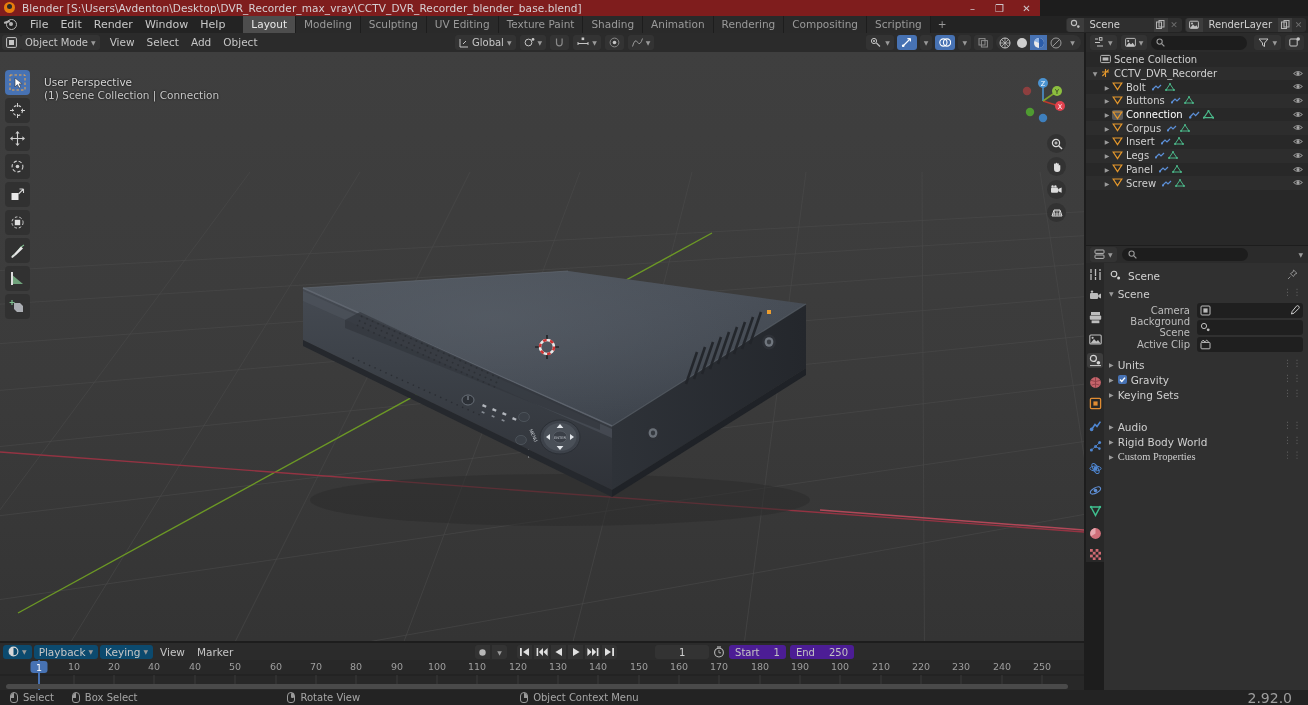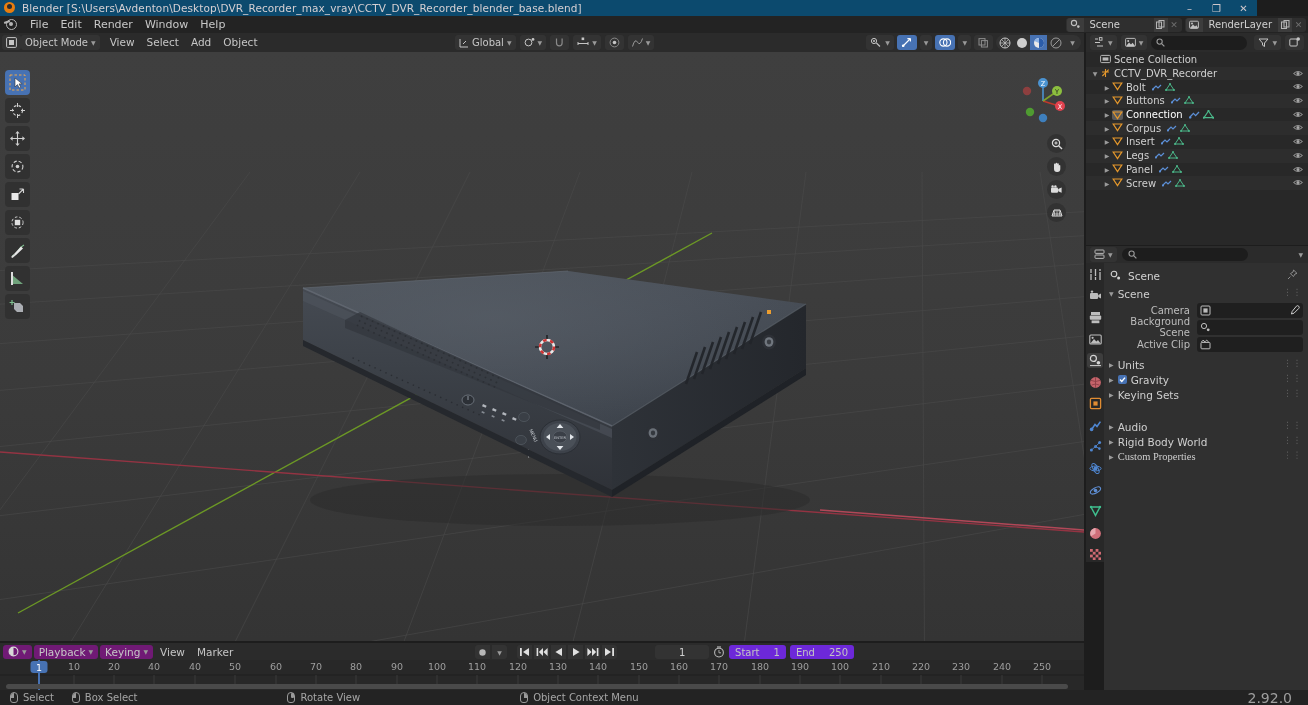--- a/index.html
+++ b/index.html
@@ -9,22 +9,22 @@
     font-family: "DejaVu Sans", "Liberation Sans", sans-serif;
     font-size: 10px;
     color: #c3c3c3;
     overflow: hidden;
     -webkit-font-smoothing: antialiased;
   }
   .app { position: relative; width: 1308px; height: 705px; }
 
   
   .titlebar {
-    position: absolute; top: 0; left: 0; width: 1257px; height: 16px;
-    background: #0c4a6e; display: flex; align-items: center;
+    position: absolute; top: 0; left: 0; width: 1040px; height: 16px;
+    background: #7f1d1d; display: flex; align-items: center;
   }
   .titlebar .tb-icon {
     width: 14px; height: 14px; margin-left: 3px; margin-right: 5px;
     position: relative; flex: none;
   }
   .tb-icon .dot-o {
     position: absolute; left: 1px; top: 1px; width: 11px; height: 11px;
     border-radius: 50%; background: #e87d0d;
   }
   .tb-icon .dot-i {
@@ -194,29 +194,29 @@
   }
   .pr-acc { position: absolute; right: 3px; top: 2px; }
   .dots { position: absolute; right: 6px; top: 4px; color: #5e5e5e; font-size: 9px; letter-spacing: .5px; line-height: 4px; }
 
   
   .tl-header {
     position: absolute; top: 643px; left: 0; width: 1084px; height: 17px;
     background: #2b2b2b; display: flex; align-items: center; gap: 2px; padding-left: 3px;
   }
   .tl-menu { padding: 0 5px; height: 14px; line-height: 14px; font-size: 10.5px; color: #c6c6c6; border-radius: 2px; }
-  .tl-drop { display: flex; align-items: center; gap: 3px; padding: 0 5px; height: 14px; background: #701a75; border-radius: 3px; font-size: 10.5px; color: #c6c6c6; }
+  .tl-drop { display: flex; align-items: center; gap: 3px; padding: 0 5px; height: 14px; background: #0c4a6e; border-radius: 3px; font-size: 10.5px; color: #c6c6c6; }
   .transport { position: absolute; left: 475px; top: 2px; display: flex; align-items: center; gap: 2px; }
   .tp-b { width: 15px; height: 14px; display: flex; align-items: center; justify-content: center; background: #333; }
   .tl-fields { position: absolute; right: 230px; top: 2px; display: flex; align-items: center; gap: 4px; }
   .fld {
     height: 14px; background: #333; border-radius: 3px; display: flex; align-items: center;
     justify-content: center; font-size: 10px; color: #d0d0d0;
   }
-  .fld-pair { height: 14px; background: #6d28d9; border-radius: 3px; display: flex; align-items: center; padding: 0 6px; gap: 14px; font-size: 10px; }
+  .fld-pair { height: 14px; background: #4c1d95; border-radius: 3px; display: flex; align-items: center; padding: 0 6px; gap: 14px; font-size: 10px; }
   .timeline {
     position: absolute; top: 660px; left: 0; width: 1084px; height: 30px;
     background: #282828; overflow: hidden;
   }
   .tl-ticks { position: absolute; inset: 0; }
   .tl-tick-lbl { position: absolute; top: 1px; font-size: 9.5px; color: #9e9e9e; transform: translateX(-50%); }
   .tl-playhead { position: absolute; top: 0; width: 2px; height: 30px; background: #4772b3; }
   .tl-ph-badge {
     position: absolute; top: 1px; height: 12px; min-width: 17px; background: #4772b3;
     border-radius: 3px; display: flex; align-items: center; justify-content: center;
@@ -262,20 +262,33 @@
       <div class="bl-tail"></div>
         <div class="bl-ring"></div>
         <div class="bl-dot"></div>
     </div>
     <div class="menu-item">File</div>
     <div class="menu-item">Edit</div>
     <div class="menu-item">Render</div>
     <div class="menu-item">Window</div>
     <div class="menu-item">Help</div>
 
+    <div class="ws-tabs">
+      <div class="ws-tab active">Layout</div>
+      <div class="ws-tab">Modeling</div>
+      <div class="ws-tab">Sculpting</div>
+      <div class="ws-tab">UV Editing</div>
+      <div class="ws-tab">Texture Paint</div>
+      <div class="ws-tab">Shading</div>
+      <div class="ws-tab">Animation</div>
+      <div class="ws-tab">Rendering</div>
+      <div class="ws-tab">Compositing</div>
+      <div class="ws-tab">Scripting</div>
+      <div class="ws-tab plus">+</div>
+    </div>
 
     <div class="topbar-right">
       <div class="field-combo">
         <div class="fc-icon">
           <svg width="11" height="11" viewBox="0 0 11 11">
               <circle cx="4" cy="4" r="2.6" fill="none" stroke="#c0c0c0" stroke-width="1.1"></circle>
               <circle cx="8.3" cy="7.6" r="1.3" fill="#c0c0c0"></circle>
             </svg>
         </div>
         <div class="fc-text">Scene</div>
@@ -682,20 +695,24 @@
         <rect x="767" y="258" width="4" height="4" fill="#ed9e2f"></rect>
       </g>
 
       <g transform="translate(547,295)">
         <circle r="7" fill="none" stroke="#e8e8e8" stroke-width="2.6"></circle>
         <circle r="7" fill="none" stroke="#cc3333" stroke-width="2.6" stroke-dasharray="3.6 3.6"></circle>
         <path d="M0,-12 v4 M0,12 v-4 M-12,0 h4 M12,0 h-4" stroke="#111" stroke-width="1.2"></path>
       </g>
     </svg>
 
+    <div class="vp-text">
+      <div>User Perspective</div>
+      <div class="l2">(1) Scene Collection | Connection</div>
+    </div>
 
     <div class="tool-col">
       <div class="tool-b active">
         <svg width="17" height="17" viewBox="0 0 17 17">
             <rect x="1" y="1" width="15" height="15" fill="none" stroke="#f0a94c" stroke-width="1" stroke-dasharray="2.5 2"></rect>
             <path d="M6,4 L6,13 L8.4,10.6 L10.2,14 L11.8,13.2 L10,9.9 L13.2,9.8 Z" fill="#fff" stroke="#333" stroke-width=".6"></path>
           </svg>
       </div>
       <div class="tool-b">
         <svg width="17" height="17" viewBox="0 0 17 17">

